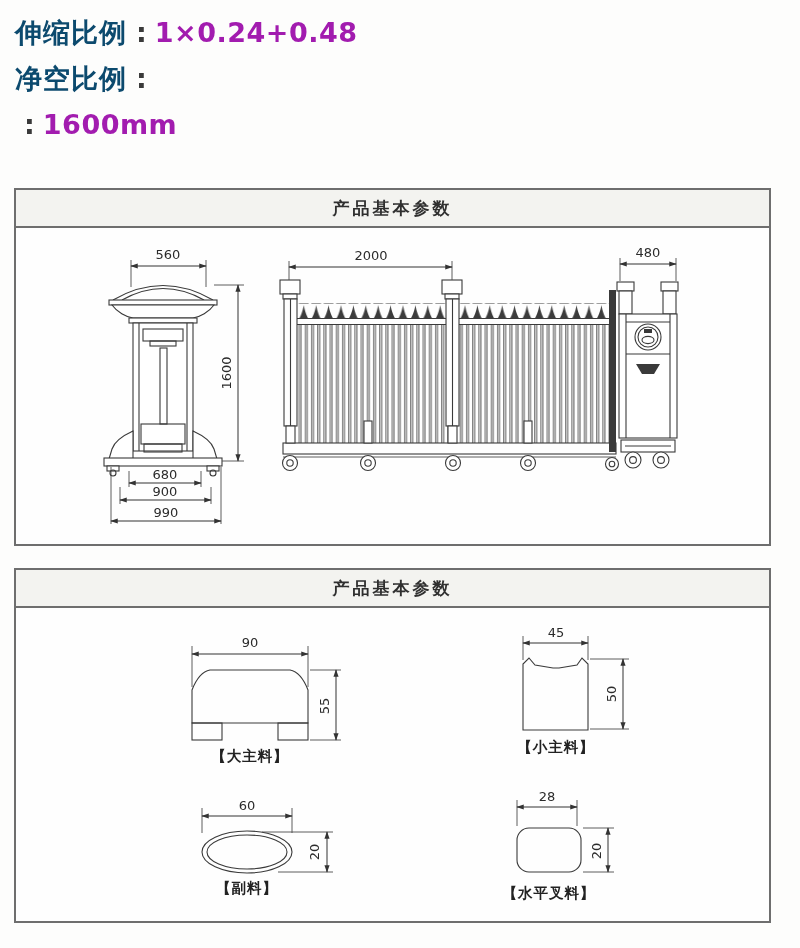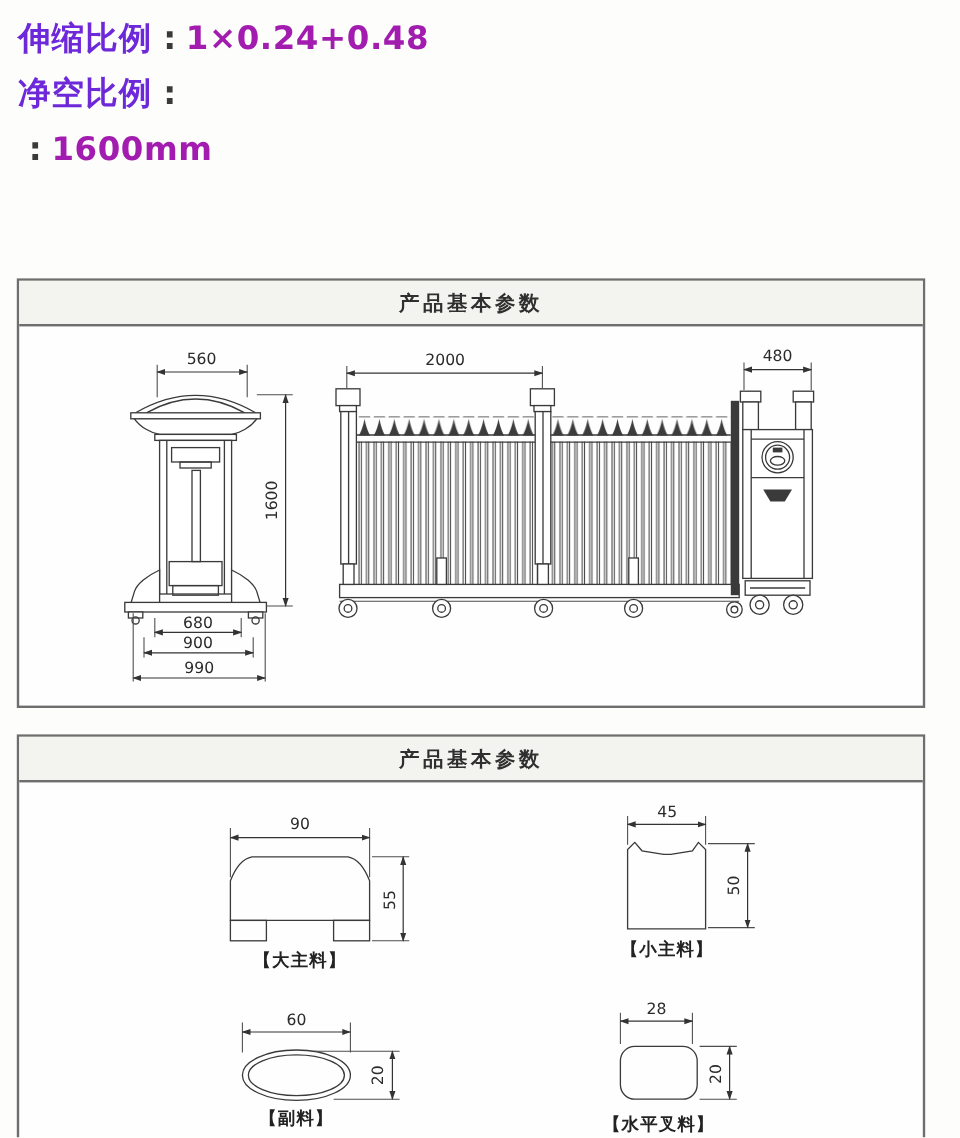--- a/index.html
+++ b/index.html
@@ -2,26 +2,26 @@
 <html><head>
 <meta charset="utf-8">
 <style>
   html,body { margin:0; padding:0; background:#ffffff; }
   .page { position:relative; width:800px; height:948px; background:#fdfdfc; overflow:hidden;
           font-family:"DejaVu Sans", sans-serif; }
 
   
   .specs { position:absolute; left:15px; top:10px; }
   .spec-row { height:46px; display:flex; align-items:center; font-size:27px; line-height:46px; }
-  .spec-label { color:#6d28d9; font-weight:700; letter-spacing:1px; }
+  .spec-label { color:#0c4a6e; font-weight:700; letter-spacing:1px; }
   .spec-colon { color:#3a3a3a; font-weight:600; margin:0 8px 0 9px; }
   .spec-value { color:#a21caf; font-weight:600; letter-spacing:0.5px; }
 
   
-  .panel { position:absolute; left:14px; width:753px; border:2px solid #6e6e6e; background:#fefefe; box-sizing:content-box;margin-top:44px; }
+  .panel { position:absolute; left:14px; width:753px; border:2px solid #6e6e6e; background:#fefefe; box-sizing:content-box; }
   #panel-basic { top:188px; height:354px; }
   #panel-material { top:568px; height:351px; }
   .panel-header { height:36px; background:#f3f3f0; border-bottom:2px solid #6e6e6e;
                   display:flex; align-items:center; justify-content:center;
                   font-size:17px; font-weight:700; color:#2f2f2f; letter-spacing:3px; }
   .panel-body { position:relative;text-align:right; }
   .panel-body svg { display:block; }
 
   
   .ln  { stroke:#3a3a3a; stroke-width:1.1; fill:none; }

